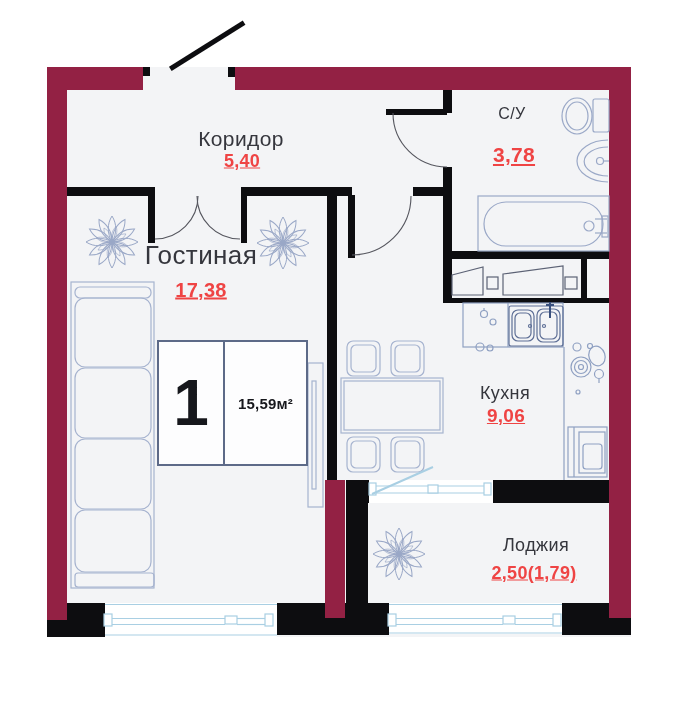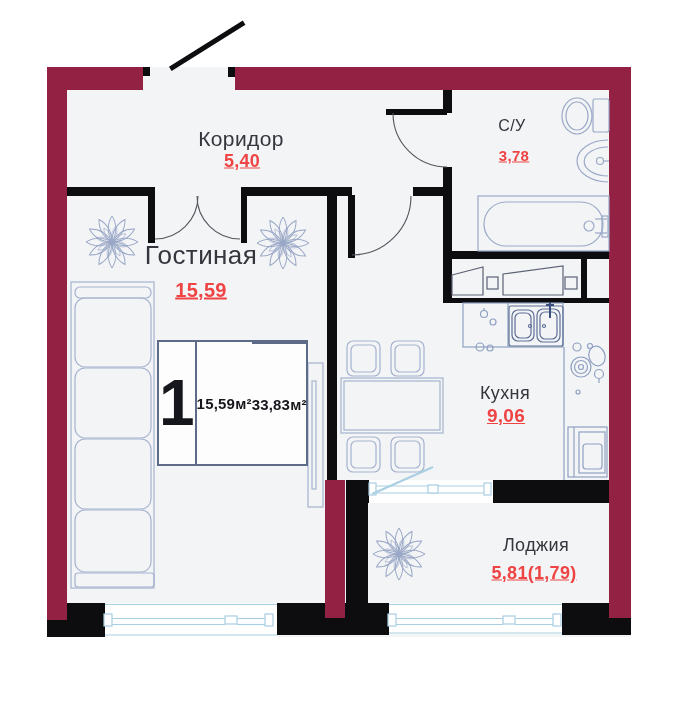--- a/index.html
+++ b/index.html
@@ -237,43 +237,42 @@
       <path d="M198,196 A43,43 0 0 1 155,239"></path>
       <path d="M197,196 A43,43 0 0 0 240,239"></path>
     </g>
   </svg>
 
   <div class="lbl" style="left:241px;top:139px;font-size:21px;">
     <span class="nm">Коридор</span>
   </div>
   <div class="area" style="left:242px;top:161px;font-size:18px;">5,40</div>
 
-  <div class="lbl" style="left:512px;top:126px;font-size:16px;">
+  <div class="lbl" style="left:512px;top:114px;font-size:16px;">
     <span class="nm">С/У</span>
   </div>
-  <div class="area" style="left:514px;top:155px;font-size:15px;">3,78</div>
+  <div class="area" style="left:514px;top:155px;font-size:21px;">3,78</div>
 
   <div class="lbl" style="left:201px;top:255px;font-size:26px;">
     <span class="nm">Гостиная</span>
   </div>
-  <div class="area" style="left:201px;top:290px;font-size:20px;">15,59</div>
+  <div class="area" style="left:201px;top:290px;font-size:20px;">17,38</div>
 
   <div class="lbl" style="left:505px;top:393px;font-size:18px;">
     <span class="nm">Кухня</span>
   </div>
   <div class="area" style="left:506px;top:416px;font-size:19px;">9,06</div>
 
   <div class="lbl" style="left:536px;top:545px;font-size:18px;text-align:right;">
     <span class="nm">Лоджия</span>
   </div>
-  <div class="area" style="left:534px;top:573px;font-size:18px;">5,81(1,79)</div>
+  <div class="area" style="left:534px;top:573px;font-size:18px;">2,50(1,79)</div>
 
   <div id="infobox">
     <div class="left">
       <span class="num">1</span>
     </div>
     <div class="rows">
       <div class="row">15,59м²</div>
-      <div class="row">33,83м²</div>
     </div>
   </div>
 
 </div>
 
 </body></html>

